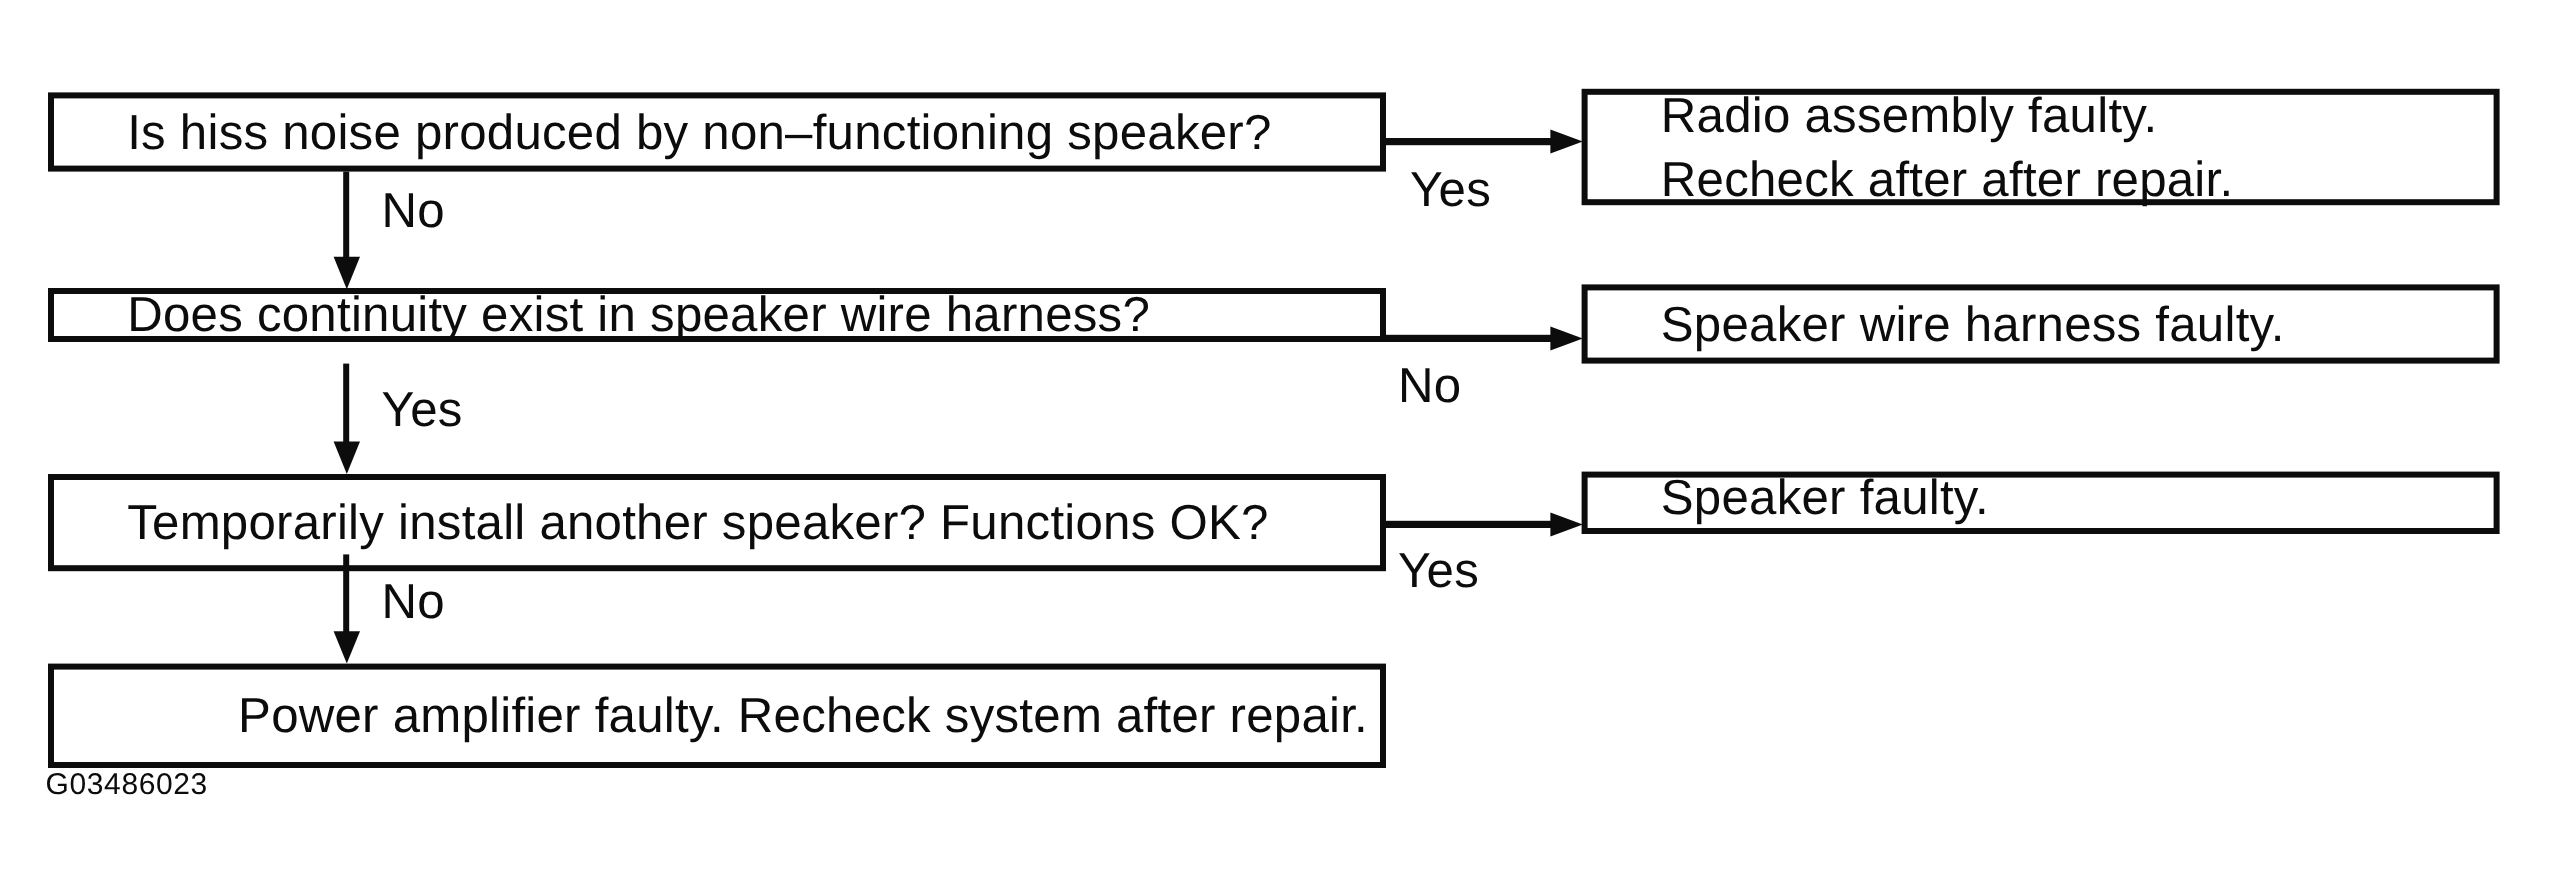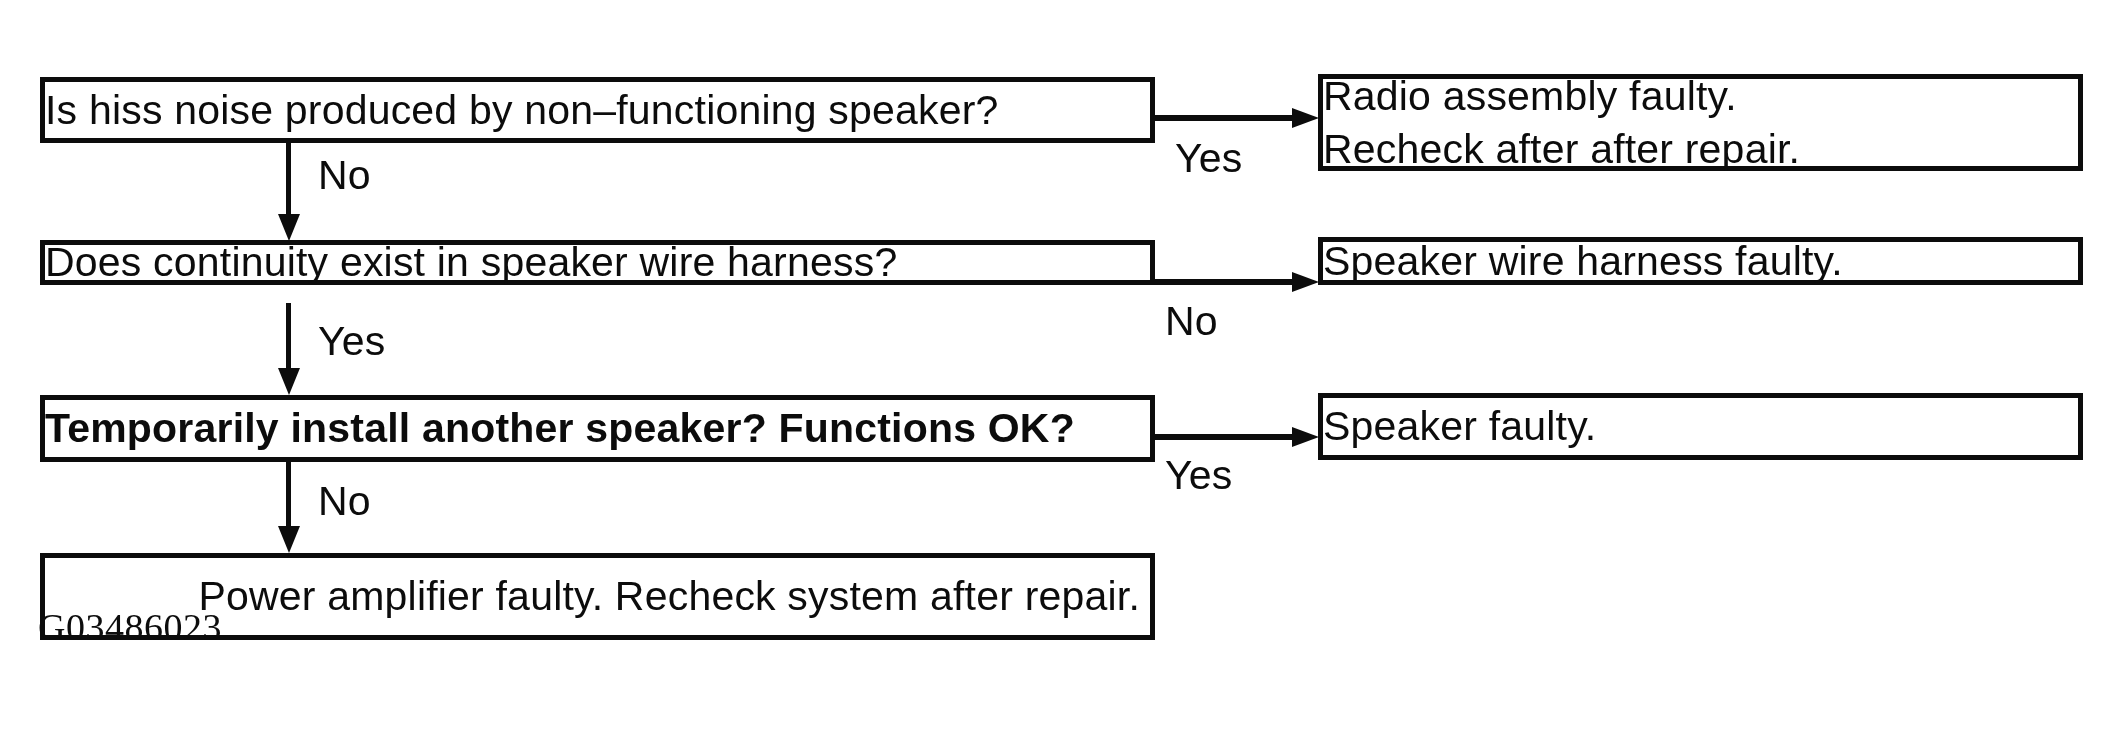--- a/index.html
+++ b/index.html
@@ -21,33 +21,35 @@
     box-sizing: border-box;
     border: 5px solid #0c0c0c;
     background: #ffffff;
     display: flex;
     align-items: center;
     font-size: 41px;
     line-height: 1.28;
     letter-spacing: 0.2px;
   }
   .fbox .txt {
+    padding-left: 27px;
     padding-right: 10px;
+    margin-left: 34px;
   }
   
   .q { left: 40px; width: 1115px; }
   .q1 { top: 77px;  height: 66px; }
   .q2 { top: 240px; height: 45px; }
-  .q3 { top: 395px; height: 67px; font-weight: bold; }
+  .q3 { top: 395px; height: 81px; }
   .q4 { top: 553px; height: 87px; justify-content: flex-end; }
   
   .r { left: 1318px; width: 765px; }
   .r1 { top: 74px;  height: 97px; }
-  .r2 { top: 237px; height: 48px; }
-  .r3 { top: 393px; height: 67px; }
+  .r2 { top: 237px; height: 66px; }
+  .r3 { top: 393px; height: 52px; align-items: flex-end; }
 
   .vline {
     position: absolute;
     width: 5px;
     background: #0c0c0c;
   }
   .hline {
     position: absolute;
     height: 6px;
     background: #0c0c0c;
@@ -69,24 +71,23 @@
   .lbl {
     position: absolute;
     font-size: 41px;
     letter-spacing: 0.2px;
     white-space: nowrap;
     text-align: center;
   }
   .figcode {
     position: absolute;
     left: 38px;
-    top: 605px;
-    font-size: 38px;
+    top: 640px;
+    font-size: 25px;
     letter-spacing: 0.5px;
-    font-family: Liberation Serif, serif;
   }
 </style>
 </head>
 <body>
 
 <div class="canvas">
 
   <div class="fbox q q1">
     <span class="txt">Is hiss noise produced by non–functioning speaker?</span>
   </div>

